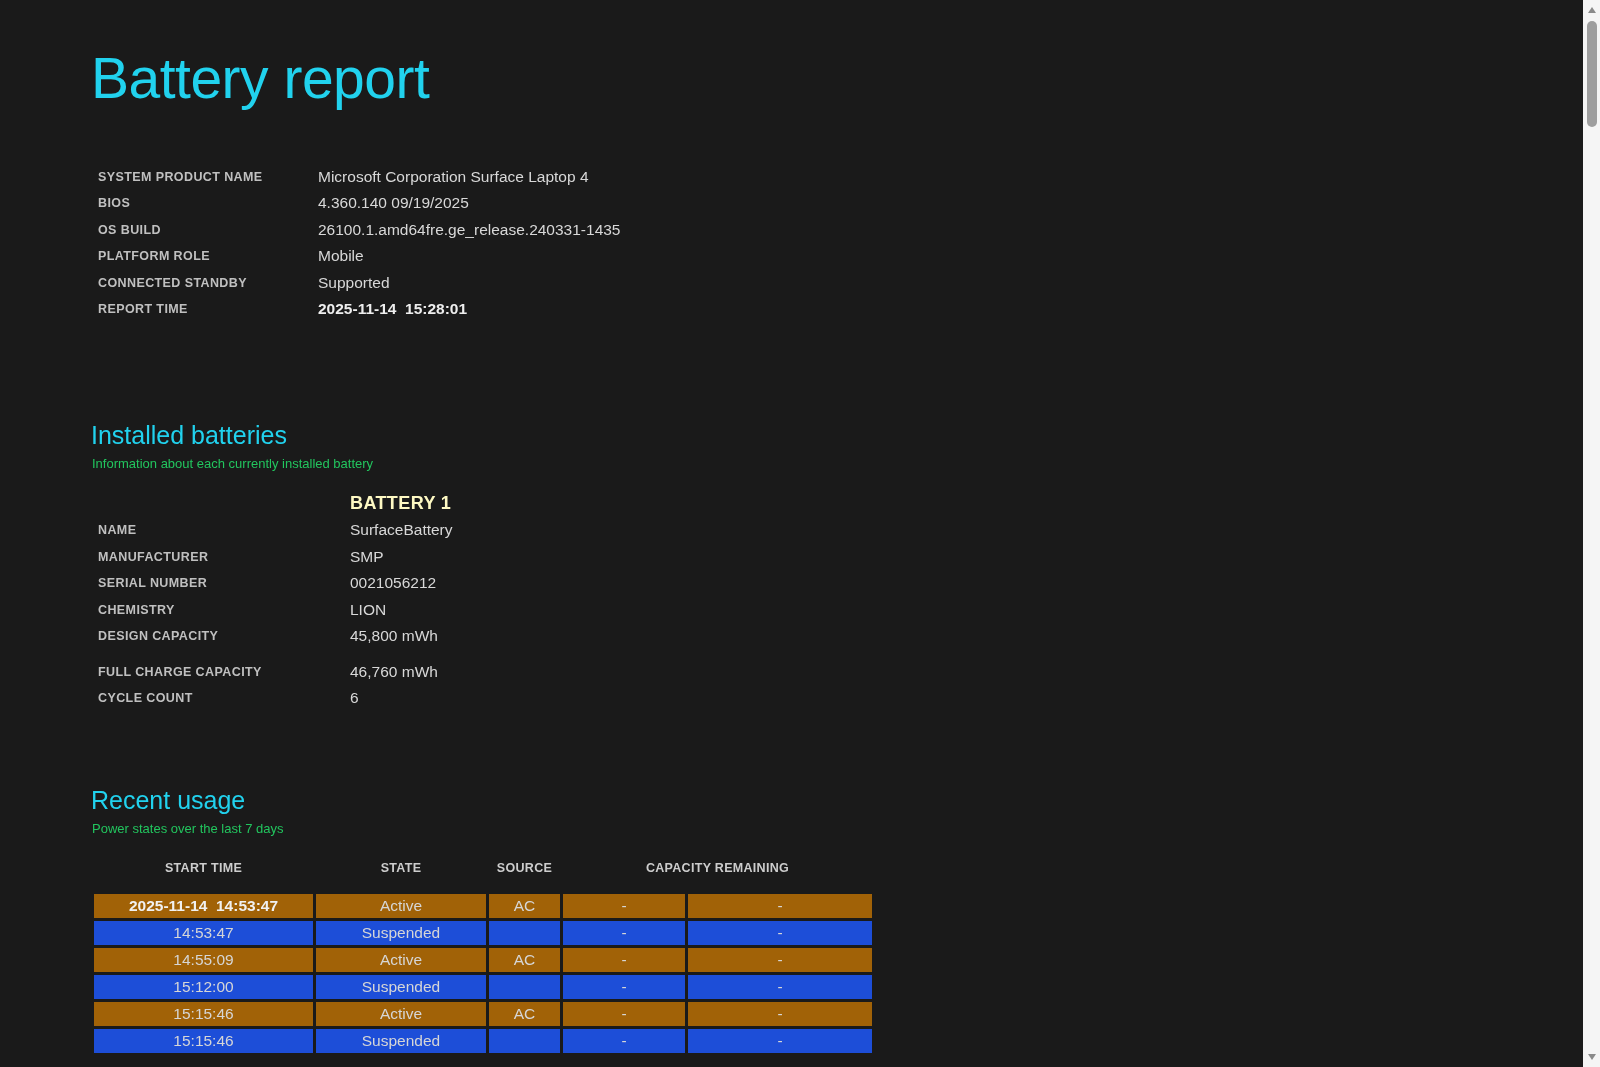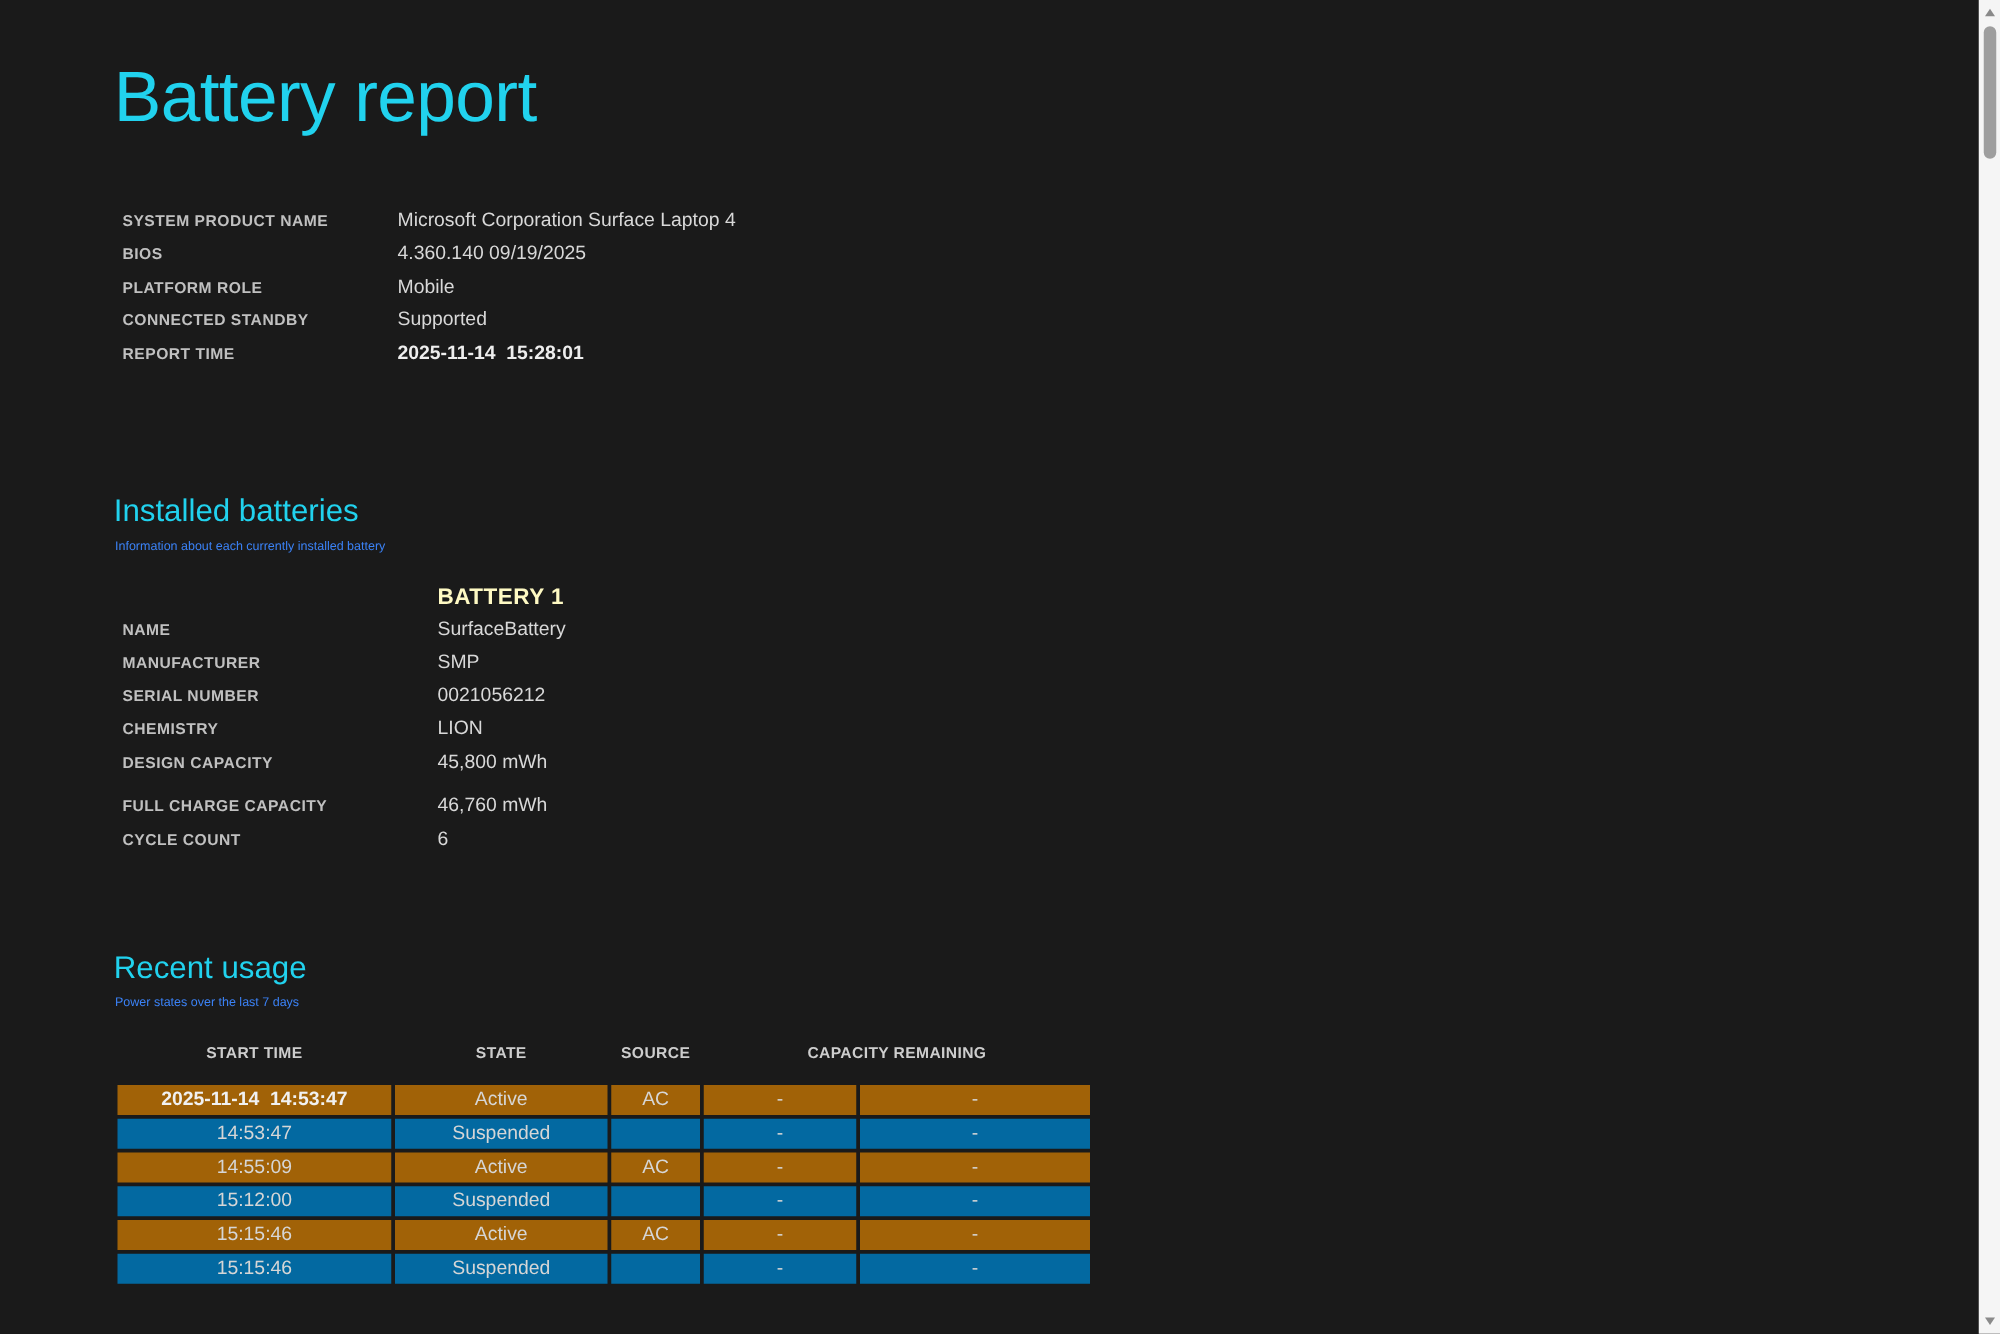--- a/index.html
+++ b/index.html
@@ -47,23 +47,23 @@
     margin: 0 0 0 91px;
     font-size: 25px;
     font-weight: 400;
     line-height: 31px;
     color: #21d2ee;
   }
   h2#installed-heading { margin-top: 98px; }
   h2#recent-heading { margin-top: 74px; }
   .subtitle {
     margin: 2px 0 0 92px;
-    font-size: 10px;
+    font-size: 13px;
     line-height: 22px;
-    color: #3b82f6;
+    color: #22c55e;
   }
   .kv-batt { margin-top: 15px; }
   
   table.usage {
     margin: 17px 0 0 91px;
     border-collapse: separate;
     border-spacing: 3px;
     table-layout: fixed;
   }
   table.usage th {
@@ -78,21 +78,21 @@
   table.usage td {
     height: 24px; line-height: 24px;
     padding: 0;
     font-size: 15.5px;
     color: #d6d6d6;
     text-align: center;
     overflow: hidden;
     white-space: pre;
   }
   tr.row-active td { background: #a16207; }
-  tr.row-suspended td { background: #0369a1; text-align: center; }
+  tr.row-suspended td { background: #1d4ed8; text-align: center; }
   td.cell-start { text-align: right; padding-right: 52px; color: #e2e2e2; }
   td.cell-start.bold { font-weight: bold; color: #f1f1f1; }
   td.cell-cap { color: #9c9c9c; }
   
   .scrollbar {
     position: absolute; right: 0; top: 0;
     width: 17px; height: 1067px;
     background: #f5f5f5;
   }
   .sb-arrow {
@@ -118,20 +118,24 @@
   <h1 class="title">Battery report</h1>
 
   <div class="kv kv-sys">
     <div class="kv-row">
       <div class="kv-label">SYSTEM PRODUCT NAME</div>
       <div class="kv-value">Microsoft Corporation Surface Laptop 4</div>
     </div>
     <div class="kv-row">
       <div class="kv-label">BIOS</div>
       <div class="kv-value">4.360.140 09/19/2025</div>
+    </div>
+    <div class="kv-row">
+      <div class="kv-label">OS BUILD</div>
+      <div class="kv-value">26100.1.amd64fre.ge_release.240331-1435</div>
     </div>
     <div class="kv-row">
       <div class="kv-label">PLATFORM ROLE</div>
       <div class="kv-value">Mobile</div>
     </div>
     <div class="kv-row">
       <div class="kv-label">CONNECTED STANDBY</div>
       <div class="kv-value">Supported</div>
     </div>
     <div class="kv-row">

